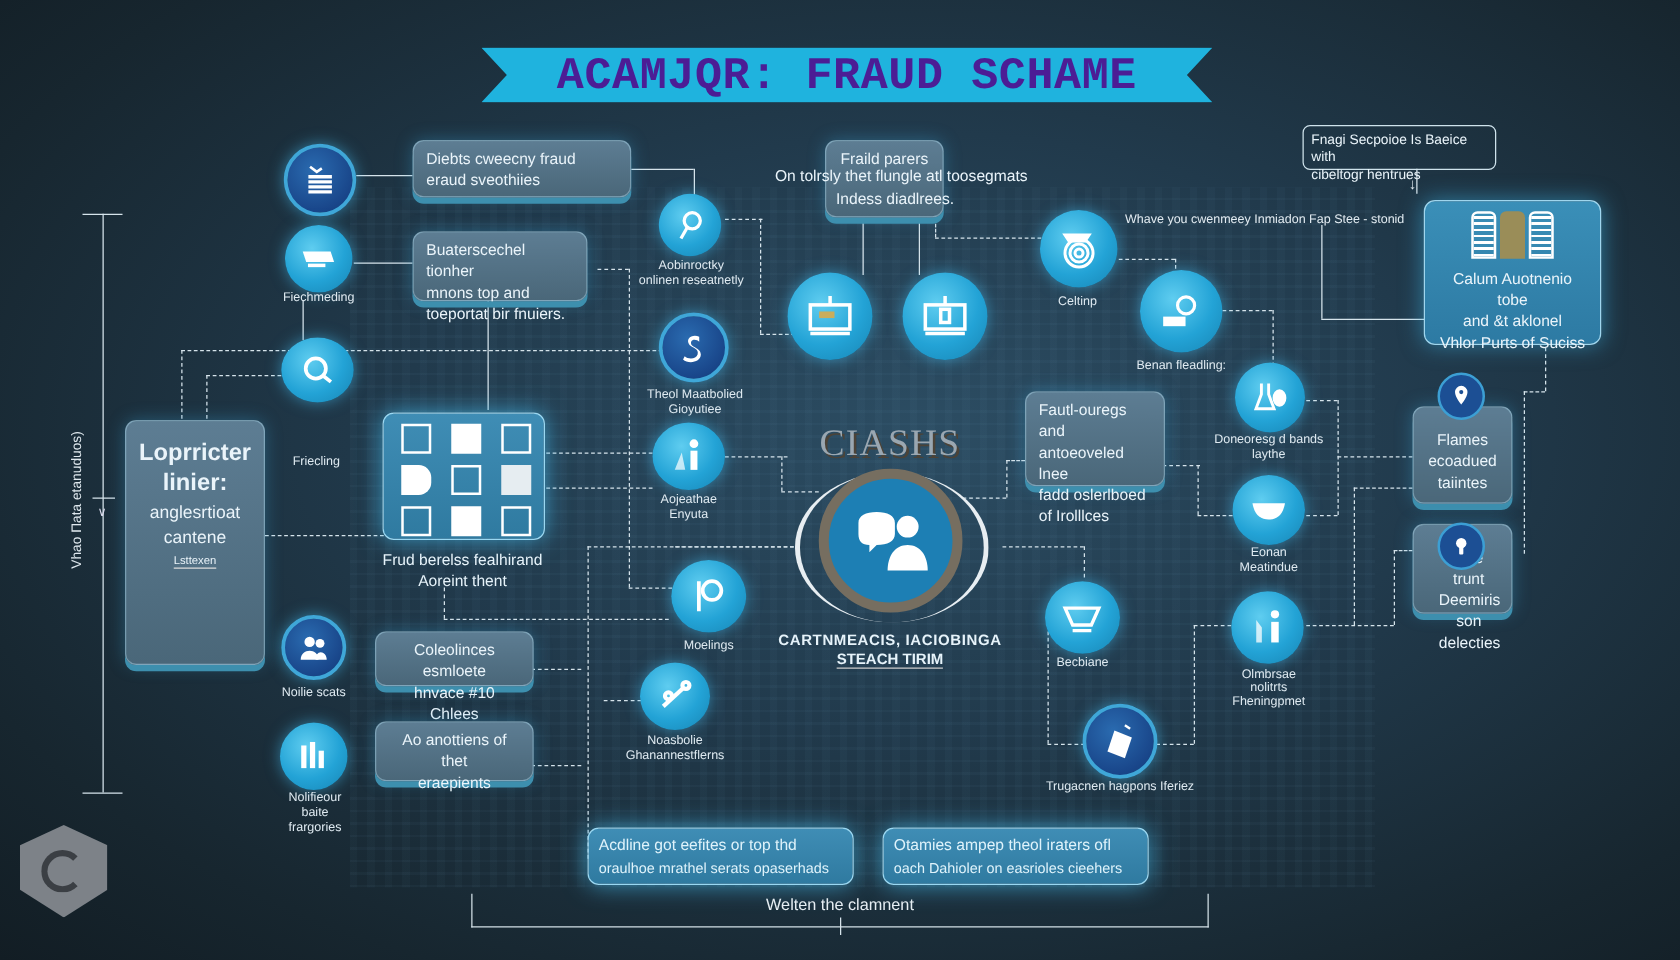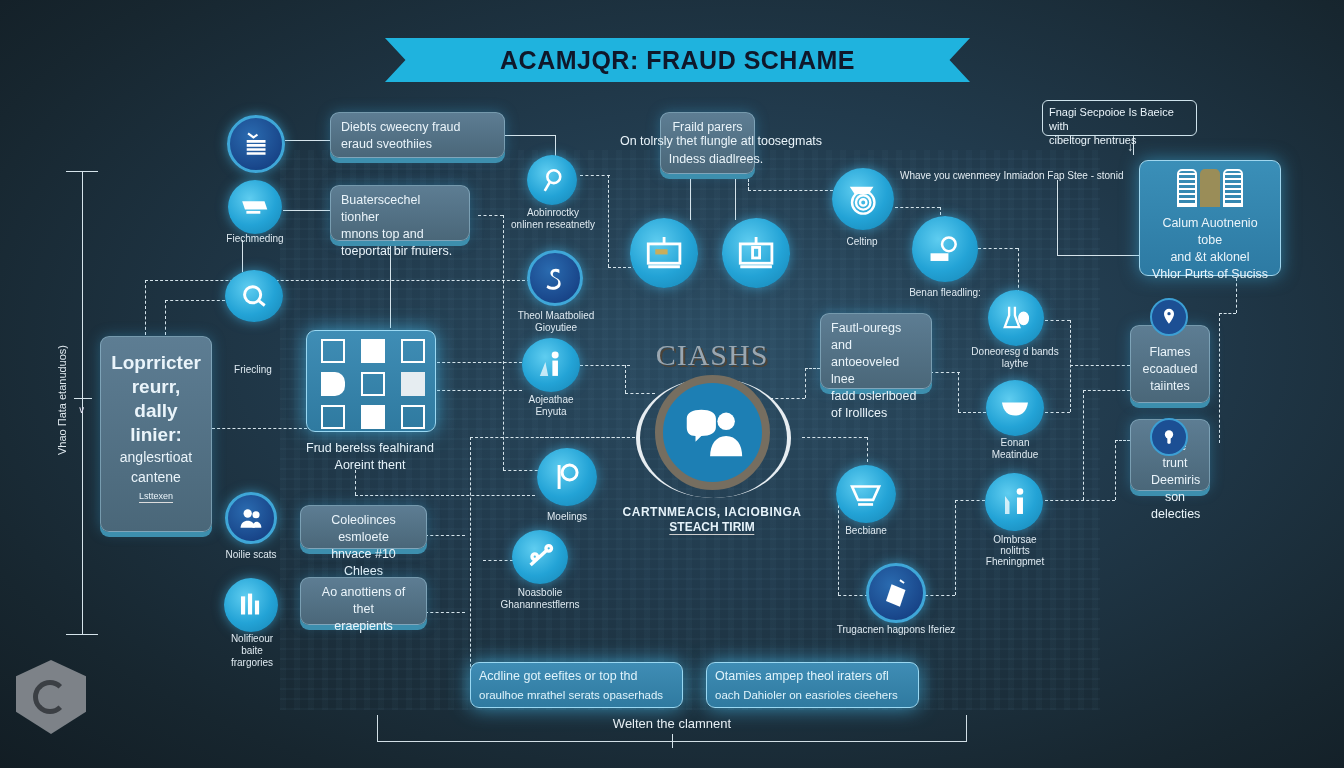--- a/index.html
+++ b/index.html
@@ -10,21 +10,21 @@
     background-image:
       repeating-linear-gradient(0deg, rgba(120,170,200,0.06) 0 2px, transparent 2px 10px),
       repeating-linear-gradient(90deg, rgba(120,170,200,0.05) 0 6px, transparent 6px 14px);
     opacity:.8;}
   .abs{position:absolute;}
   
   .banner{left:385px;top:38px;width:585px;height:44px;background:#1fb3de;
     clip-path:polygon(0 0,100% 0,96.5% 50%,100% 100%,0 100%,3.5% 50%);
     display:flex;align-items:center;justify-content:center;
     box-shadow:0 0 18px rgba(31,179,222,.6);}
-  .banner span{font-weight:bold;font-size:25px;color:#0f172a;letter-spacing:.5px;font-family:Liberation Sans, sans-serif;}
+  .banner span{font-weight:bold;font-size:36px;color:#4c1d95;letter-spacing:.5px;font-family:Liberation Mono, monospace;}
   
   .box{position:absolute;border-radius:9px;background:linear-gradient(180deg,#5d7d93 0%,#4a6779 100%);
     border:1px solid rgba(170,215,235,.45);box-shadow:0 5px 0 #3d8fae,0 0 14px rgba(60,170,220,.35);
     color:#eaf4fa;font-size:12.5px;line-height:17px;padding:6px 10px;box-sizing:border-box;}
   .box.center{text-align:center;}
   .box.blue{background:linear-gradient(180deg,#3a8fb8 0%,#2d7aa3 100%);border:1px solid #9fd6ee;box-shadow:0 0 18px rgba(60,180,230,.55);}
   .box.outline{background:transparent;border:1.5px solid #cfe3ec;box-shadow:none;border-radius:6px;font-size:11px;line-height:14px;}
   .box.bright{background:linear-gradient(180deg,#3f8db5,#2f7aa0);border:1.5px solid #9ad8f2;box-shadow:0 0 20px rgba(70,190,240,.7);}
   
   .circ{position:absolute;border-radius:50%;background:radial-gradient(circle at 40% 35%,#5fcdf0 0%,#23a3d6 55%,#1784b3 100%);
@@ -234,21 +234,20 @@
 <div class="circ" style="left:722px;top:218px;width:68px;height:70px;">
   <svg viewBox="0 0 24 24" fill="none" stroke="#fff" stroke-width="1.6">
       <rect x="3" y="7" width="18" height="11"></rect>
       <rect x="10" y="9" width="4" height="6"></rect>
       <path d="M12 3v4M3 20h18"></path>
     </svg>
 </div>
 
 <div class="box center" style="left:100px;top:336px;width:112px;height:196px;padding-top:14px;">
   <div style="font-size:19px;line-height:24px;font-weight:bold;">Loprricter</div>
-  <div style="font-size:19px;line-height:24px;font-weight:bold;">reurr, dally</div>
   <div style="font-size:19px;line-height:24px;font-weight:bold;">linier:</div>
   <div style="font-size:14px;line-height:20px;">anglesrtioat</div>
   <div style="font-size:14px;line-height:20px;">cantene</div>
   <div style="font-size:9px;line-height:12px;border-bottom:1px solid #ddd;display:inline-block;">Lsttexen</div>
 </div>
 
 <div class="box bright" style="left:306px;top:330px;width:130px;height:102px;padding:8px 14px;">
   <div style="display:grid;grid-template-columns:repeat(3,26px);grid-gap:9px 14px;">
     <div style="width:24px;height:24px;border:2px solid #fff;box-sizing:border-box;"></div>
     <div style="width:24px;height:24px;background:#fff;"></div>

